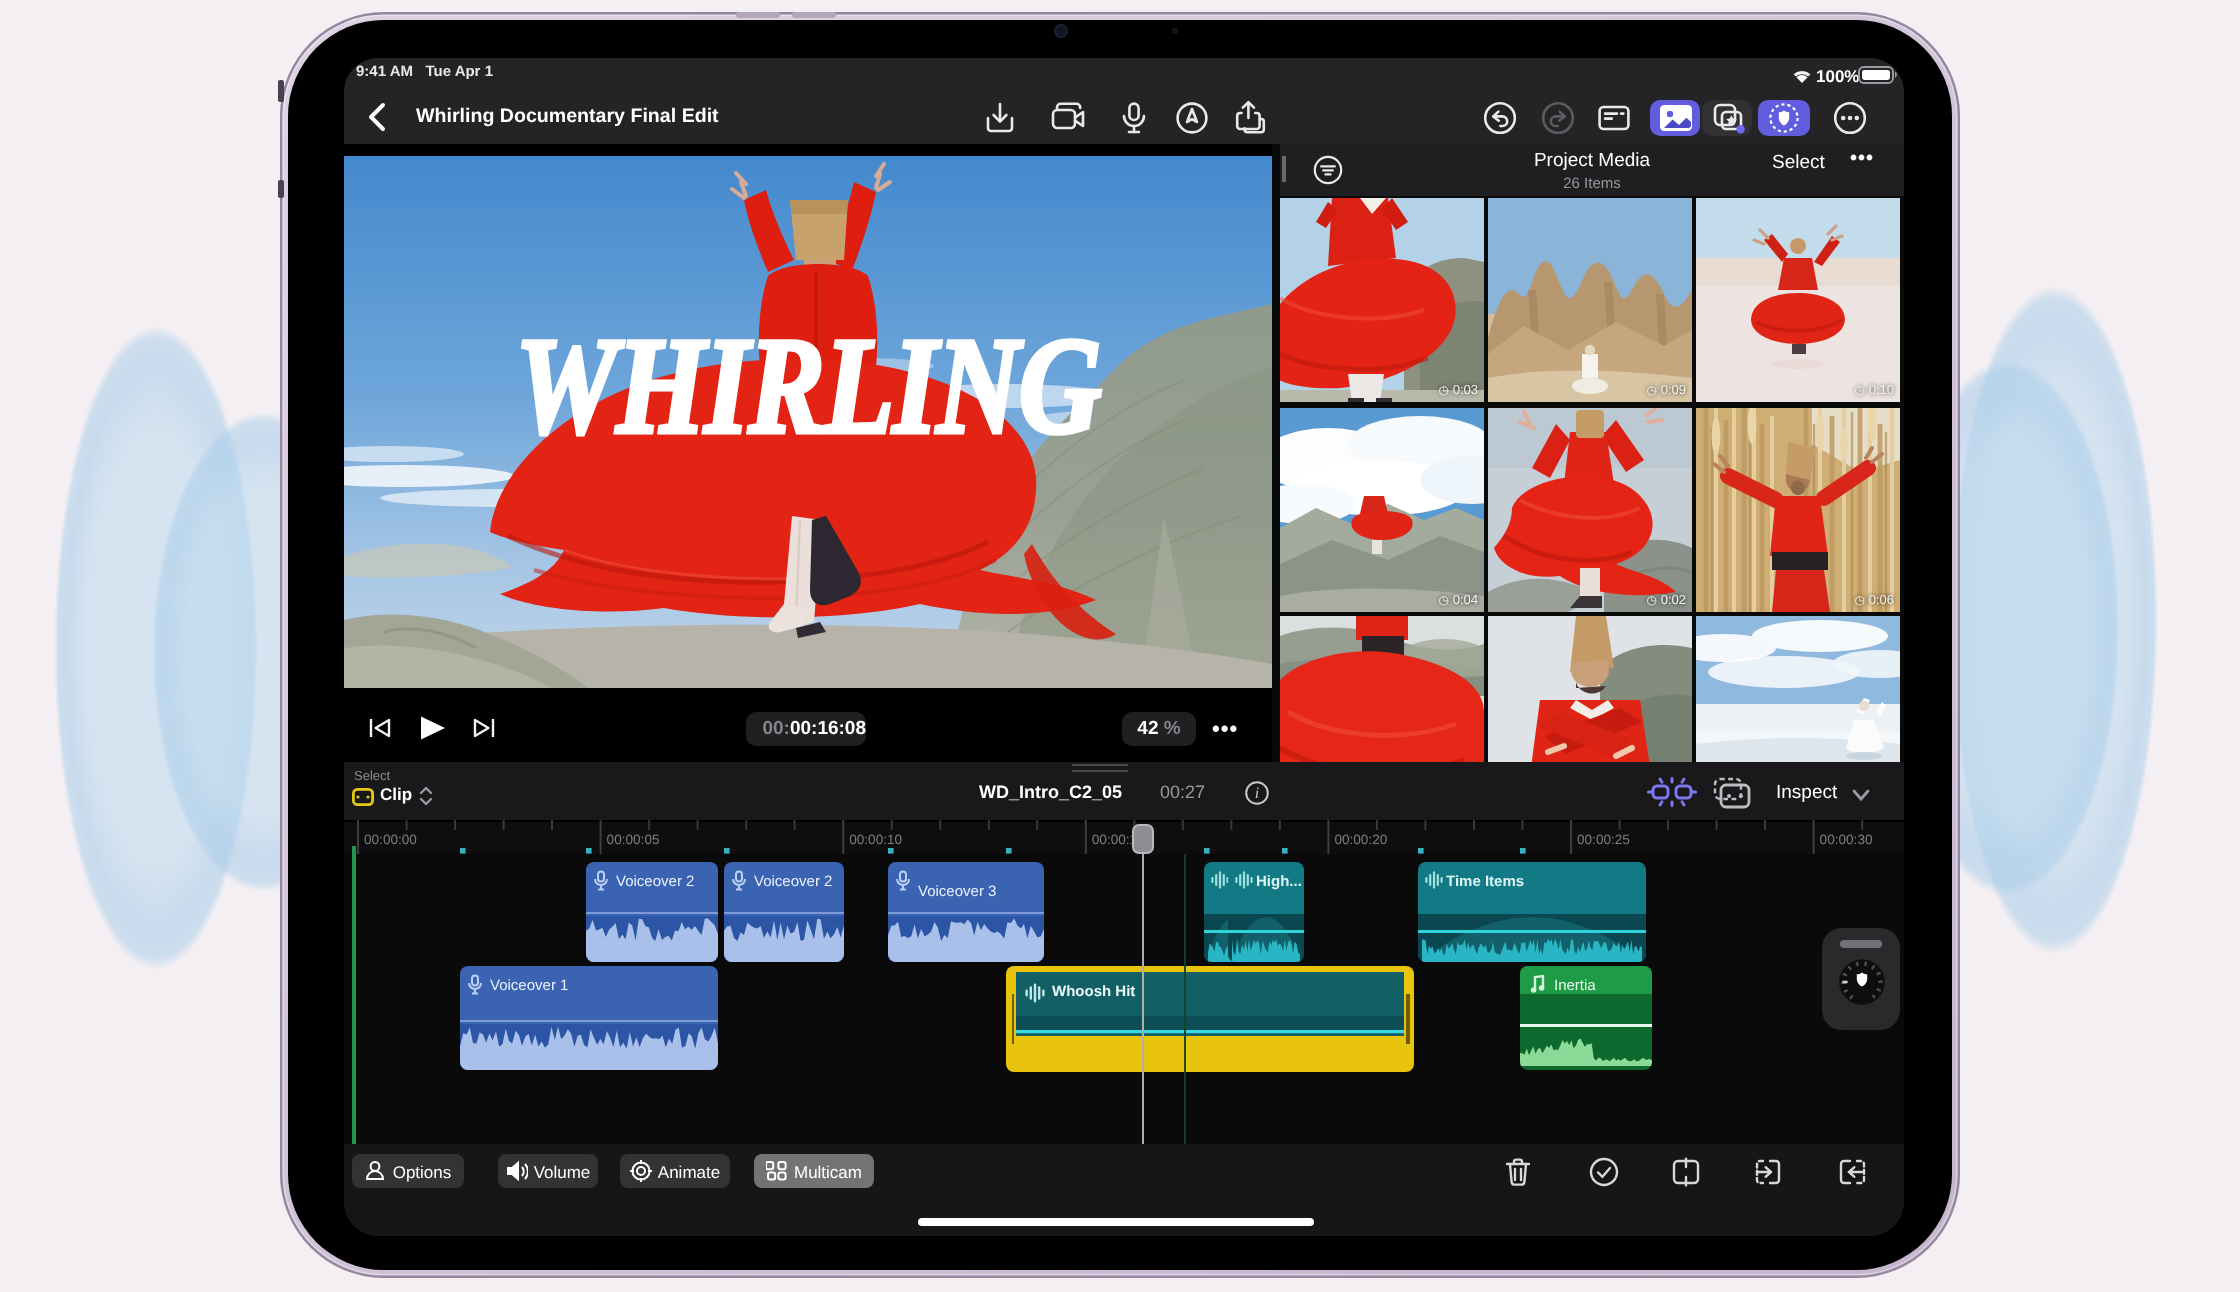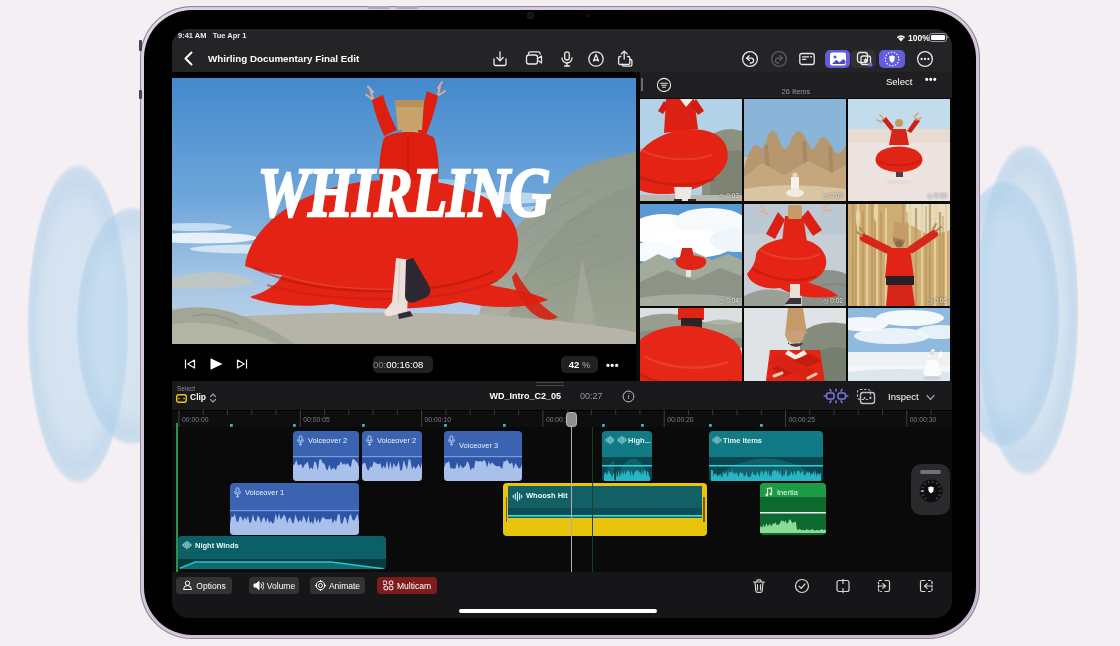--- a/index.html
+++ b/index.html
@@ -216,33 +216,34 @@
         <path d="M2.5,2.5 v9"></path>
         <path d="M11.5,3 L4.8,7 L11.5,11 Z"></path>
       </g>
 <path d="M27.5,1.2 L39.5,7 L27.5,12.8 Z" fill="#fff"></path>
 <g stroke="#f2f2f2" stroke-width="1.2" fill="none" stroke-linejoin="round">
         <path d="M63.5,2.5 v9"></path>
         <path d="M54.5,3 L61.2,7 L54.5,11 Z"></path>
       </g>
 </svg>
 <div class="abs" style="left:201px;top:327px;width:60px;height:17px;background:#202023;border-radius:5px;
-font-size:9.5px;font-weight:normal;text-align:left;line-height:17px;color:#fff"><span style="color:#85858a">00:</span>00:<span>16:08</span></div>
+font-size:9.5px;font-weight:bold;text-align:right;line-height:17px;color:#fff"><span style="color:#85858a">00:</span>00:<span>16:08</span></div>
 <div class="abs" style="left:389px;top:327px;width:37px;height:17px;background:#202023;border-radius:5px;
 font-size:9.5px;font-weight:bold;text-align:center;line-height:17px;color:#fff">42 <span style="color:#85858a">%</span></div>
 <div class="abs" style="left:434px;top:330px;width:16px;height:12px;color:#fff;font-size:11px;font-weight:bold;letter-spacing:.5px">•••</div>
 <div class="abs" style="left:464px;top:43px;width:316px;height:309px;background:#0a0a0b"></div>
 <div class="abs" style="left:468px;top:43px;width:312px;height:26px;background:#1f1f22"></div>
 <div class="abs" style="left:469px;top:49px;width:2px;height:13px;border-left:1.4px solid #6a6a6e;border-right:1.4px solid #6a6a6e;"></div>
 <svg class="abs" style="left:484px;top:48px" width="16" height="16" viewBox="0 0 16 16">
 <g stroke="#e9e9eb" stroke-width="1.1" fill="none" stroke-linecap="round">
         <circle cx="8" cy="8" r="6.6"></circle>
         <path d="M4.6,6.2 h6.8 M5.6,8.2 h4.8 M6.7,10.2 h2.6"></path>
       </g>
     </svg>
+<div class="abs" style="left:468px;top:46px;width:312px;text-align:center;font-size:9.5px;color:#fff">Project Media</div>
 <div class="abs" style="left:468px;top:58px;width:312px;text-align:center;font-size:7.5px;color:#98989d">26 Items</div>
 <div class="abs" style="left:714px;top:47px;font-size:9.5px;color:#fff">Select</div>
 <div class="abs" style="left:753px;top:45px;font-size:10px;color:#fff;font-weight:bold;letter-spacing:.5px">•••</div>
 <div class="abs" style="left:468px;top:70px;width:102px;height:102px;overflow:hidden"><svg width="102" height="102" viewBox="0 0 102 102">
         <rect width="102" height="102" fill="#b3d2e8"></rect>
 <path d="M62,102 V46 C70,34 80,30 92,30 L102,32 V102 Z" fill="#8d9180"></path>
 <path d="M70,102 V64 C78,54 90,50 102,52 V102 Z" fill="#7b8171" opacity=".85"></path>
 <path d="M0,96 h102 v6 h-102 Z" fill="#b9b9ab"></path>
 <path d="M26,0 h28 l4,30 -34,4 Z" fill="#db2114"></path>
 <path d="M40,0 l6,8 7,-8 Z" fill="#f2efe9"></path>
@@ -603,33 +604,20 @@
           <path d="M0,19 L0.0,12.5 L1.1,12.6 L2.2,13.4 L3.4,10.2 L4.5,13.6 L5.6,11.3 L6.7,9.3 L7.8,12.9 L8.9,10.5 L10.1,10.0 L11.2,12.6 L12.3,10.7 L13.4,8.9 L14.5,10.0 L15.7,8.3 L16.8,11.2 L17.9,10.6 L19.0,11.1 L20.1,8.7 L21.3,6.0 L22.4,7.7 L23.5,6.4 L24.6,8.6 L25.7,6.1 L26.8,10.1 L28.0,8.7 L29.1,5.9 L30.2,5.3 L31.3,7.2 L32.4,9.4 L33.6,8.0 L34.7,8.2 L35.8,7.5 L36.9,15.1 L38.0,16.2 L39.2,14.9 L40.3,15.0 L41.4,16.5 L42.5,15.9 L43.6,15.7 L44.7,16.6 L45.9,15.8 L47.0,14.9 L48.1,16.4 L49.2,15.5 L50.3,16.4 L51.5,15.5 L52.6,14.9 L53.7,16.2 L54.8,16.6 L55.9,16.5 L57.1,15.6 L58.2,16.6 L59.3,16.5 L60.4,15.7 L61.5,14.9 L62.6,15.8 L63.8,15.9 L64.9,15.4 L66.0,16.4 L66,19 Z" fill="#8cda97"></path>
         </g>
 </svg>
 <svg class="abs" style="left:5px;top:4px" width="8" height="10" viewBox="0 0 8 10">
         <path d="M2.5,8 V1.5 L6.5,1 V7" stroke="#d2f0da" stroke-width="1.2" fill="none"></path>
         <circle cx="1.8" cy="8" r="1.4" fill="#d2f0da"></circle>
         <circle cx="5.8" cy="7" r="1.4" fill="#d2f0da"></circle>
       </svg>
 <div class="abs" style="left:17px;top:4.5px;font-size:7.5px;color:#ebf8ef">Inertia</div>
 </div>
-<div class="abs" style="left:6px;top:507px;width:208px;height:33px;border-radius:4px;background:#0b5f66;overflow:hidden">
-<svg class="abs" style="left:0;top:0" width="208" height="33" viewBox="0 0 208 33">
-<rect x="0" y="23" width="208" height="10" fill="#073a41"></rect>
-<path d="M0,33 L17,26 H153 L208,33 Z" fill="#0f6b71"></path>
-<path d="M0,33 L17,26 H153 L208,33" stroke="#2cc2ca" stroke-width="1.6" fill="none"></path>
-</svg>
-<svg class="abs" style="left:4px;top:4px" width="10" height="10" viewBox="0 0 10 10">
-        <g stroke="#bfe8ea" stroke-width="1.1" stroke-linecap="round">
-          <path d="M1.2,4 v2 M3.1,2.5 v5 M5,1.2 v7.6 M6.9,2.5 v5 M8.8,4 v2"></path>
-        </g>
-      </svg>
-<div class="abs" style="left:17px;top:4.5px;font-size:7.5px;font-weight:bold;color:#e8f6f6">Night Winds</div>
-</div>
 <div class="abs" style="left:4px;top:394px;width:1.5px;height:149px;background:#27934f"></div>
 <div class="abs" style="left:419.5px;top:398px;width:1.5px;height:145px;background:#124425;opacity:.95"></div>
 <div class="abs" style="left:398.5px;top:384px;width:1.5px;height:159px;background:#aeaeb2"></div>
 <div class="abs" style="left:393.5px;top:383px;width:11px;height:15px;background:#8e8e93;border:1px solid #b9b9bd;border-radius:3.5px"></div>
 <div class="abs" style="left:739px;top:435px;width:39px;height:51px;background:#2a2a2d;border-radius:10px">
 <div class="abs" style="left:9px;top:6px;width:21px;height:3.5px;background:#717176;border-radius:2px"></div>
 <svg class="abs" style="left:6.5px;top:14px" width="26" height="26" viewBox="0 0 26 26">
 <circle cx="13" cy="13" r="11.4" fill="#0e0e10"></circle>
 <line x1="8.3" y1="19.7" x2="7.0" y2="21.5" stroke="#515156" stroke-width="1.1"></line>
         <line x1="5.8" y1="17.0" x2="3.9" y2="18.0" stroke="#515156" stroke-width="1.1"></line>
@@ -669,21 +657,21 @@
 <div class="abs" style="left:138px;top:548px;width:55px;height:17px;background:#333336;border-radius:4px;color:#fff;font-size:8.5px;display:flex;align-items:center;justify-content:center;gap:3px">
       <svg width="11" height="11" viewBox="0 0 11 11" style="flex:none">
         <g stroke="#fff" stroke-width="1" fill="none">
           <circle cx="5.5" cy="5.5" r="4.3"></circle>
           <circle cx="5.5" cy="5.5" r="2"></circle>
           <path d="M5.5,0 v2 M5.5,9 v2 M0,5.5 h2 M9,5.5 h2"></path>
         </g>
       </svg>
       <span>Animate</span>
     </div>
-<div class="abs" style="left:205px;top:548px;width:60px;height:17px;background:#7f1d1d;border-radius:4px;color:#fff;font-size:8.5px;display:flex;align-items:center;justify-content:center;gap:3px">
+<div class="abs" style="left:205px;top:548px;width:60px;height:17px;background:#737373;border-radius:4px;color:#fff;font-size:8.5px;display:flex;align-items:center;justify-content:center;gap:3px">
       <svg width="11" height="11" viewBox="0 0 11 11" style="flex:none">
         <g stroke="#fff" stroke-width="1" fill="none">
           <rect x="1,1" width="3.6" height="3.6" y="1" rx="1"></rect>
           <rect x="6.2" y="1" width="3.6" height="3.6" rx="1"></rect>
           <rect x="1" y="6.2" width="3.6" height="3.6" rx="1"></rect>
           <rect x="6.2" y="6.2" width="3.6" height="3.6" rx="1"></rect>
         </g>
       </svg>
       <span>Multicam</span>
     </div>

